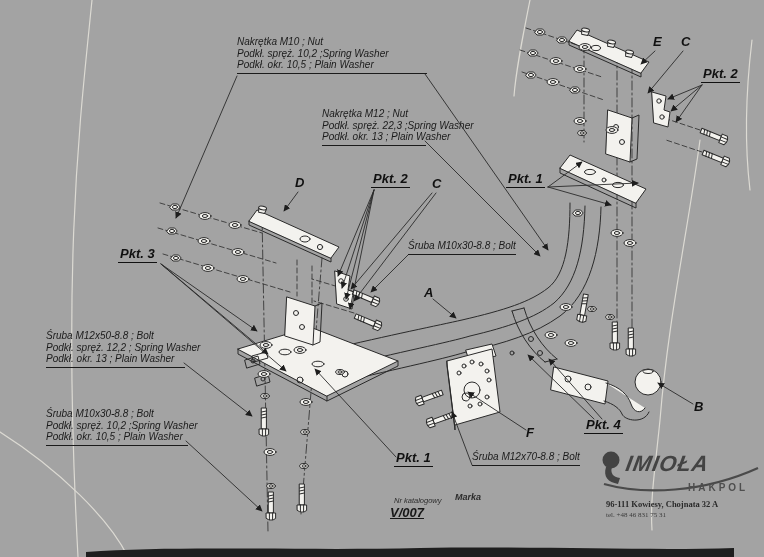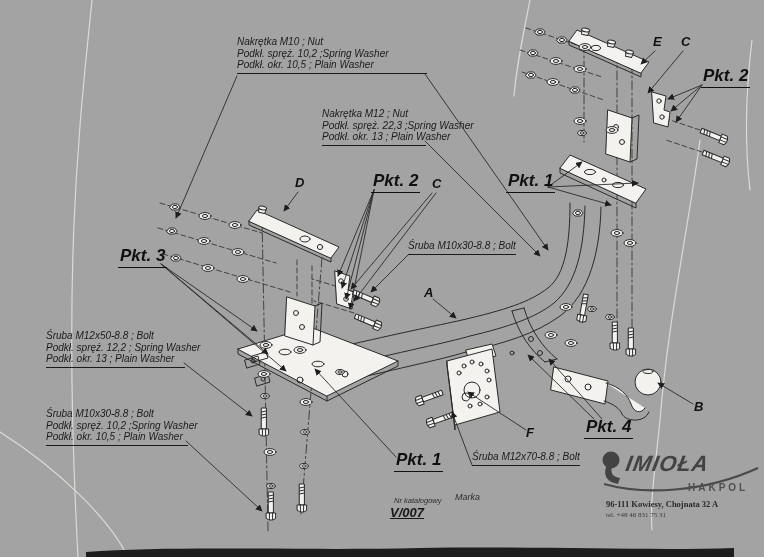--- a/index.html
+++ b/index.html
@@ -12,21 +12,21 @@
   .note{
     position:absolute;font-style:italic;font-size:10px;line-height:11.5px;
     color:#1b1b1b;border-bottom:1.3px solid #1b1b1b;padding-bottom:2px;
     white-space:nowrap;
   }
   .plabel{
     position:absolute;font-style:italic;font-weight:bold;font-size:13px;
     color:#101010;letter-spacing:.5px;
   }
   .pkt{
-    position:absolute;font-style:italic;font-weight:bold;font-size:17px;
+    position:absolute;font-style:italic;font-weight:bold;font-size:13px;
     color:#101010;border-bottom:1.6px solid #101010;padding:0 2px 1px 2px;
     white-space:nowrap;
   }
   .tb-small{position:absolute;font-style:italic;font-size:7.5px;color:#2c2c2c;}
   .tb-big{position:absolute;font-style:italic;font-weight:bold;font-size:13px;color:#171717;white-space:nowrap;text-decoration:underline;}
   .tb-addr1{position:absolute;font-family:"Liberation Serif",serif;font-weight:bold;font-size:8.5px;color:#2a2a2a;white-space:nowrap;}
   .tb-addr2{position:absolute;font-family:"Liberation Serif",serif;font-size:7px;color:#3a3a3a;white-space:nowrap;}
   .logo{position:absolute;left:598px;top:448px;width:164px;height:50px;}
   .logo-name{
     position:absolute;left:28px;top:3px;font-size:22px;font-weight:bold;font-style:italic;
@@ -339,21 +339,21 @@
 
   <div class="pkt" style="left:701px;top:66px;">Pkt. 2</div>
   <div class="pkt" style="left:506px;top:171px;">Pkt. 1</div>
   <div class="pkt" style="left:371px;top:171px;">Pkt. 2</div>
   <div class="pkt" style="left:118px;top:246px;">Pkt. 3</div>
   <div class="pkt" style="left:584px;top:417px;">Pkt. 4</div>
   <div class="pkt" style="left:394px;top:450px;">Pkt. 1</div>
 
   <div class="tb-small" style="left:394px;top:496px;">Nr katalogowy</div>
   <div class="tb-big" style="left:390px;top:505px;">V/007</div>
-  <div class="tb-small" style="left:455px;top:492px;font-weight:normal;font-size:9px;">Marka</div>
+  <div class="tb-small" style="left:455px;top:492px;font-weight:bold;font-size:9px;">Marka</div>
   <div class="tb-addr1" style="left:606px;top:499px;">96-111 Kowiesy, Chojnata 32 A</div>
   <div class="tb-addr2" style="left:606px;top:511px;">tel. +48 46 831 75 31</div>
 
   <div class="logo">
     <svg width="164" height="50" viewBox="0 0 164 50">
       <circle cx="13" cy="12" r="8.5" fill="#434343"></circle>
       <path d="M8,19 C5,29 10,34 20,36 L22,30 C15,29 12,25 14,19 Z" fill="#434343"></path>
       <path d="M6,36 C45,47 105,45 160,20" stroke="#4a4a4a" stroke-width="2.2" fill="none"></path>
     </svg>
     <div class="logo-name">IMIOŁA</div>

